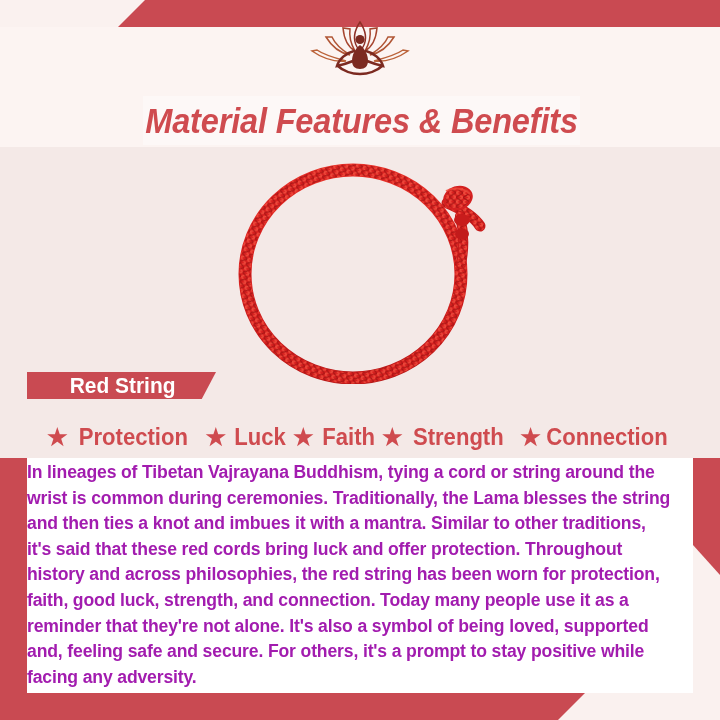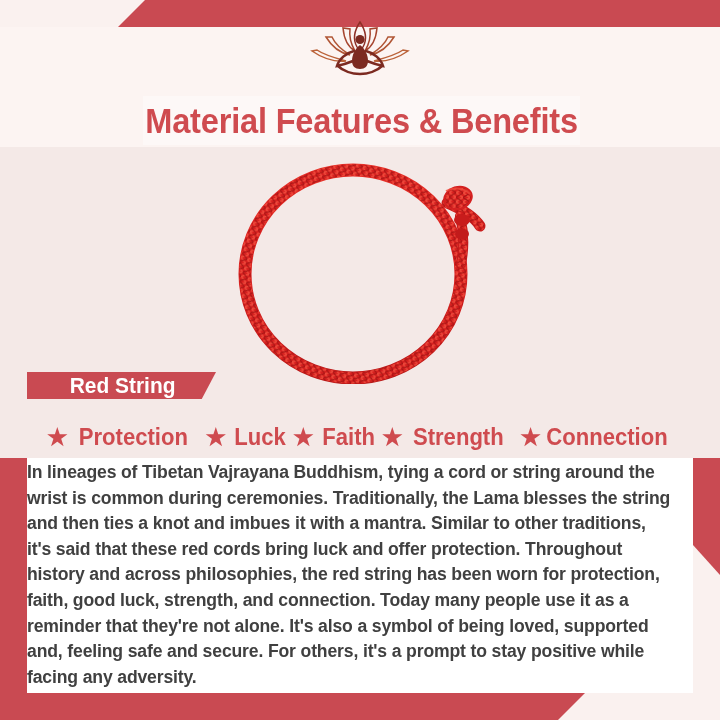--- a/index.html
+++ b/index.html
@@ -60,20 +60,21 @@
     margin-top:20px;
   }
 
   
   #title-band {
     position:absolute; top:96px; left:143px;
     width:437px; height:49px;
     background:#fdf8f7;
     display:flex; align-items:center; justify-content:center;
     z-index:6;
+    font-style:italic;
   }
   #title-text {
     font-size:35px;
     font-weight:bold;
     color:#cf4b4f;
     transform:scaleX(0.93);
     letter-spacing:-0.2px;
     white-space:nowrap;
   }
 
@@ -112,21 +113,21 @@
   }
   .benefit-star { font-size:23px; line-height:1; }
   .benefit-text { transform:scaleX(0.92); }
   .gap-wide  { width:13px; } .gap-narrow { width:5px; }
 
   
   #body-copy {
     position:absolute; top:460px; left:27px;
     width:666px; padding:0 20px 0 0;
     font-size:17.6px; font-weight:bold; line-height:1.455;
-    color:#404040; letter-spacing:-0.15px;
+    color:#a21caf; letter-spacing:-0.15px;
     z-index:7;
   }
 </style>
 </head>
 <body>
 
 <div class="frame-band" id="band-top"></div>
 <div class="frame-band" id="band-right"></div>
 <div class="frame-band" id="band-bottom"></div>
 <div class="frame-band" id="band-left"></div>

